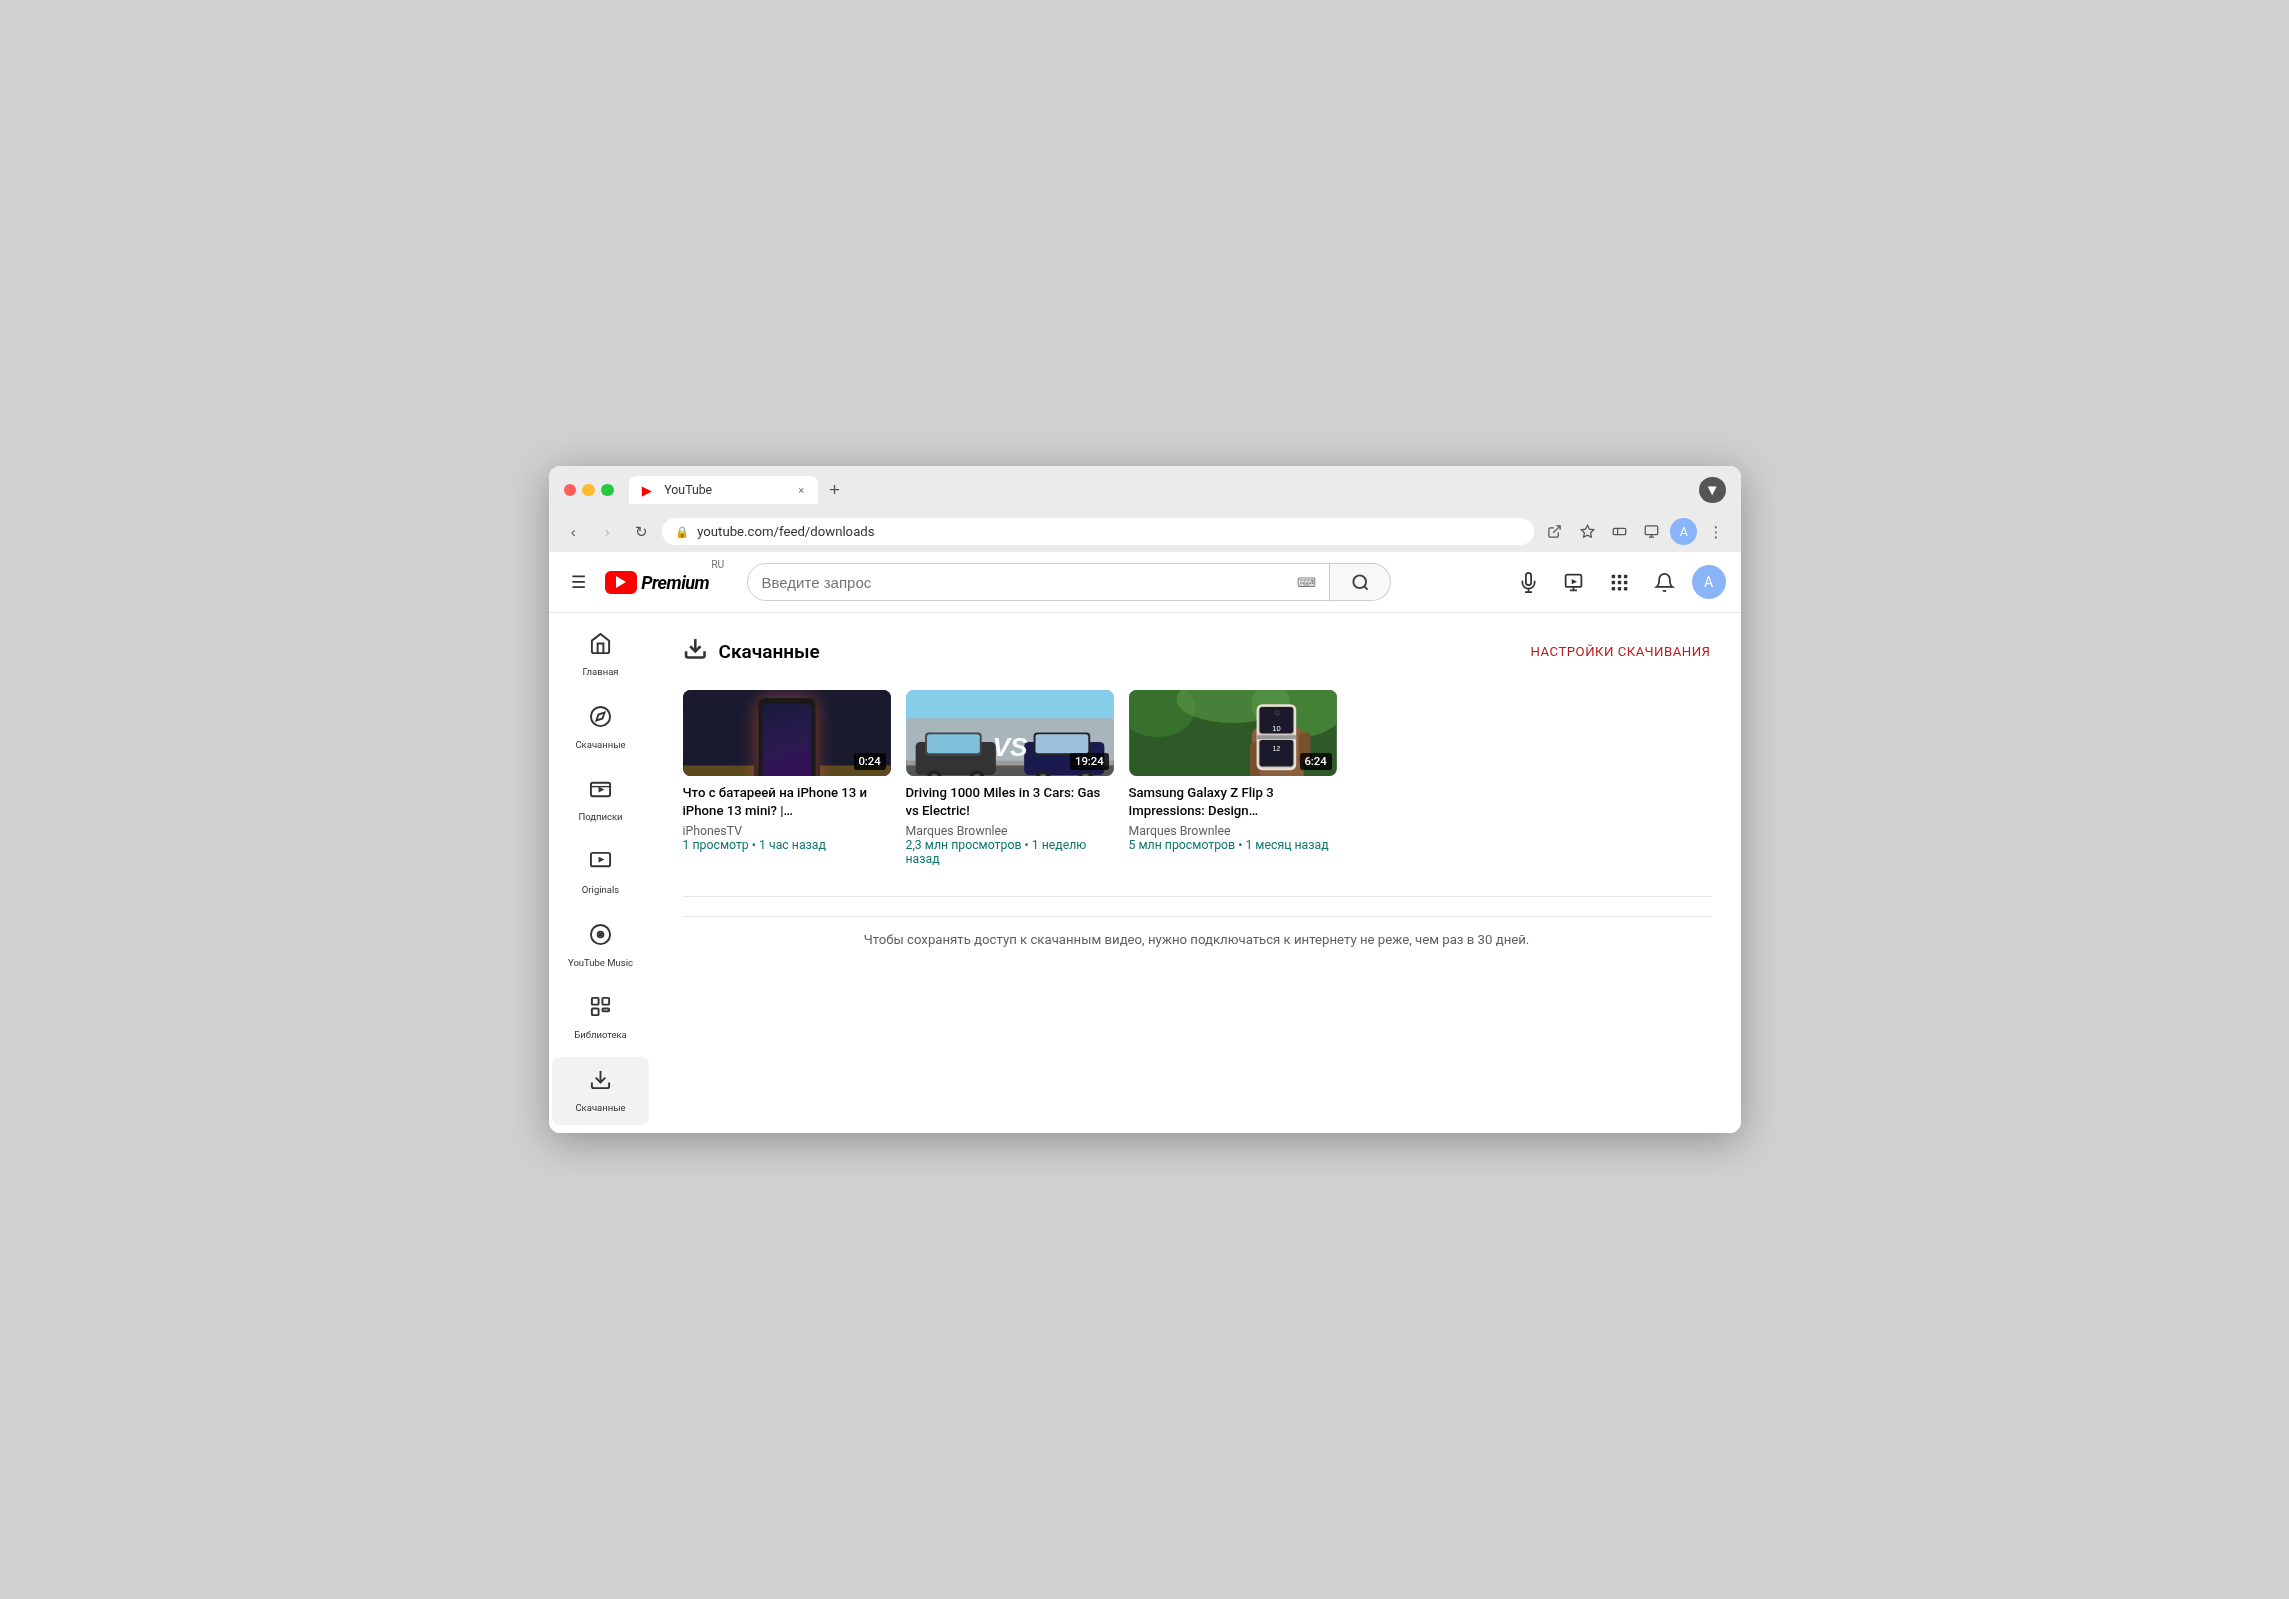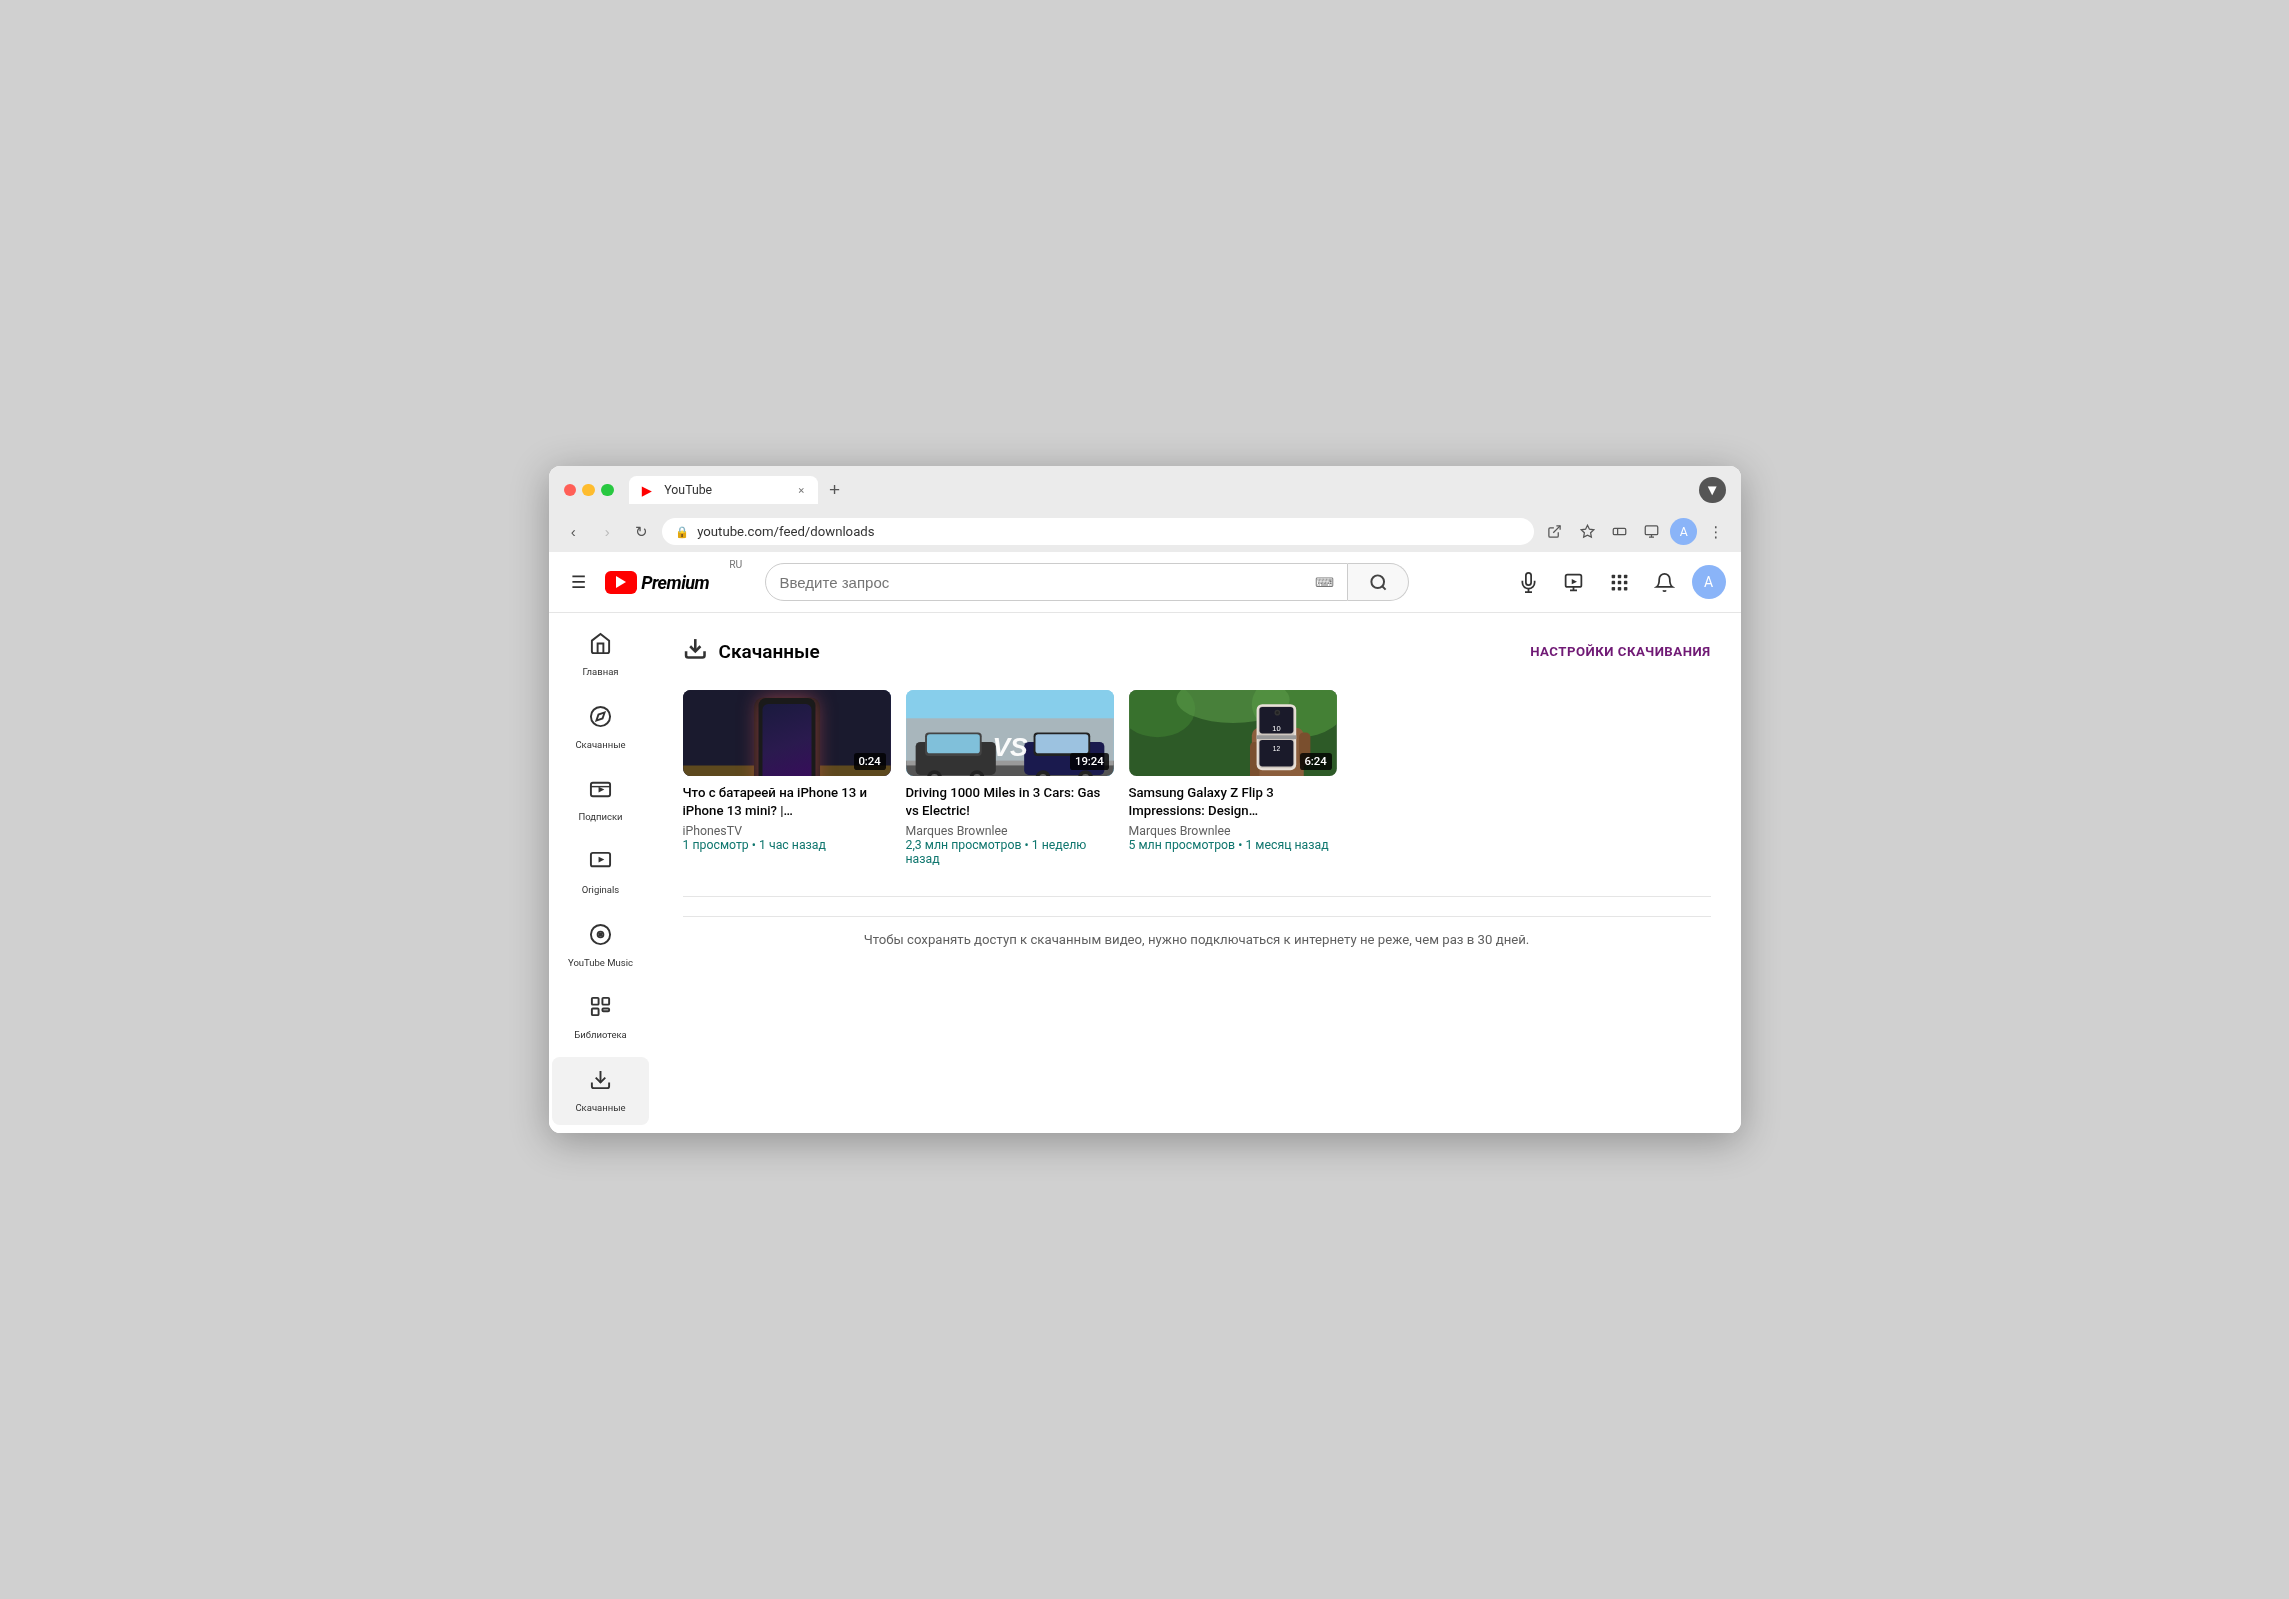--- a/index.html
+++ b/index.html
@@ -216,21 +216,21 @@
       letter-spacing: -0.5px;
     }
     .yt-logo-text span.premium {
       font-style: italic;
       font-size: 18px;
     }
     .yt-logo-ru {
       font-size: 10.4px;
       color: #777;
       margin-top: -13.2px;
-      margin-left: 20px;
+      margin-left: 2px;
     }
     .yt-search-bar {
       flex: 1;
       display: flex;
       max-width: 644px;
     }
     .yt-search-input-wrap {
       flex: 1;
       display: flex;
       align-items: center;
@@ -352,22 +352,22 @@
       font-size: 23px;
       color: #333;
     }
     .downloads-title {
       font-size: 19px;
       font-weight: 600;
       color: #030303;
     }
     .downloads-settings-link {
       font-size: 13.2px;
-      font-weight: 700;
-      color: #701a75;
+      font-weight: 400;
+      color: #b91c1c;
       text-decoration: none;
       letter-spacing: 0.5px;
       cursor: pointer;
     }
     .video-grid {
       display: flex;
       gap: 15px;
       flex-wrap: wrap;
       margin-bottom: 30px;
     }

